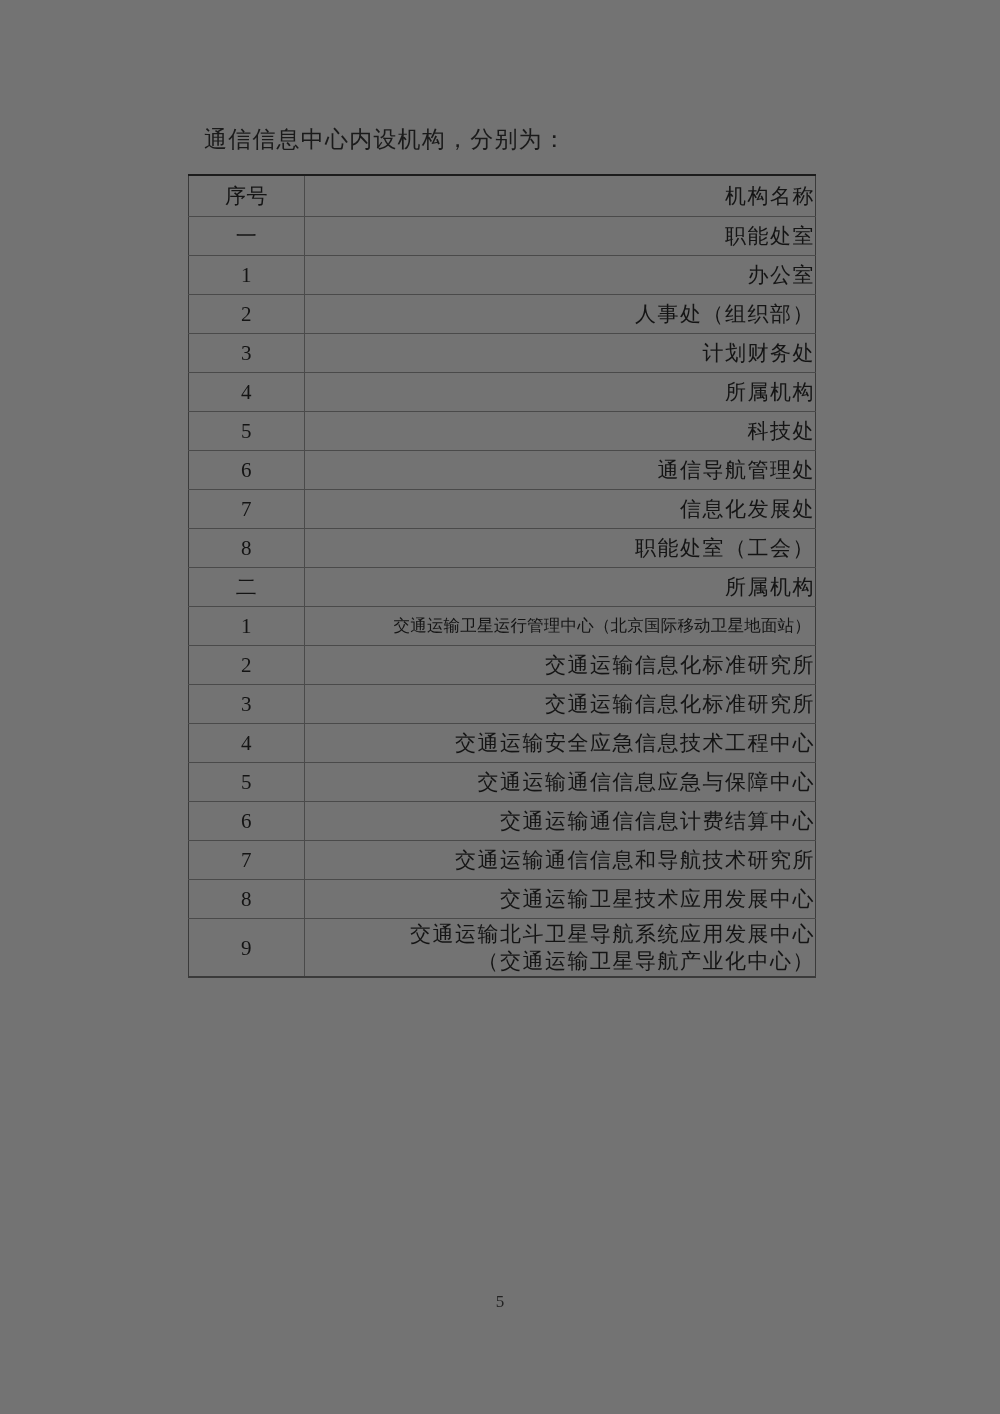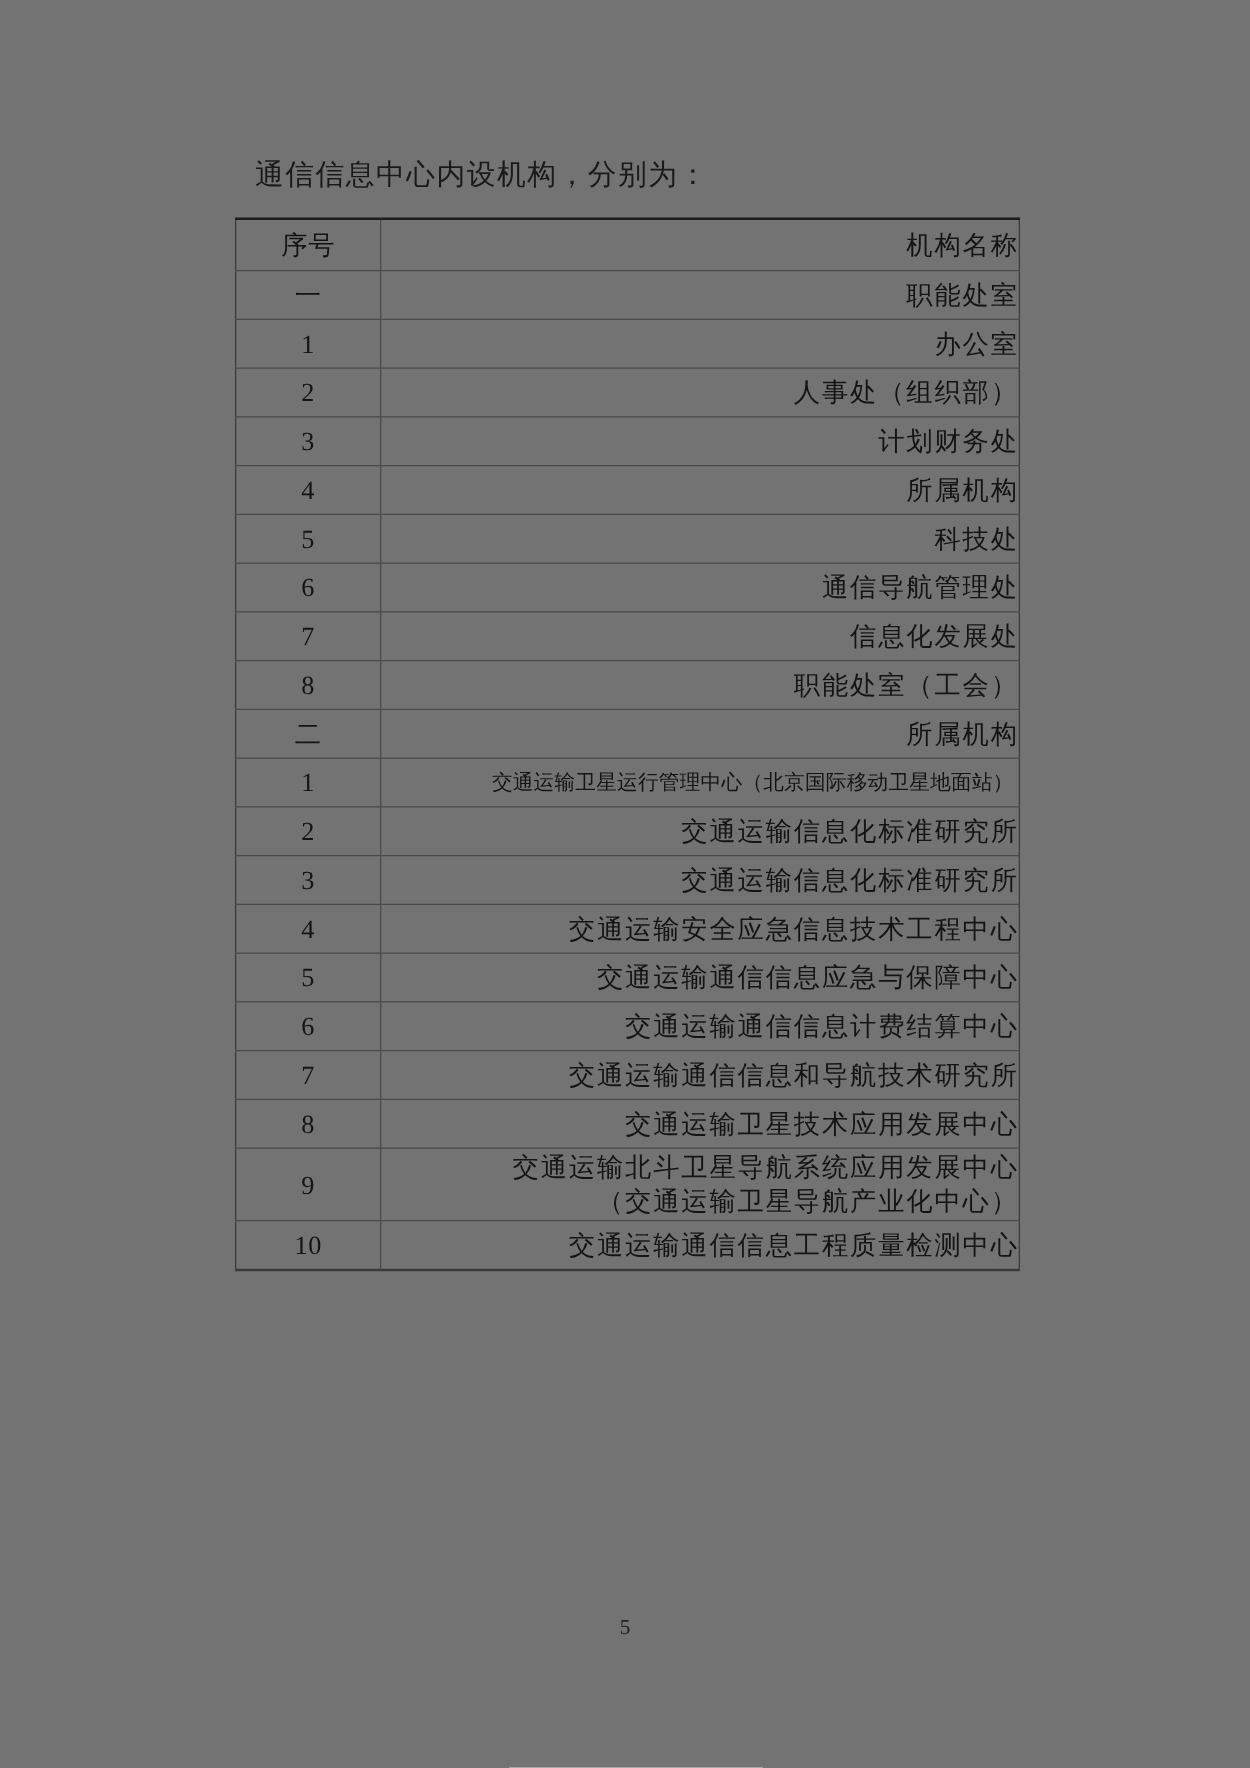--- a/index.html
+++ b/index.html
@@ -209,22 +209,18 @@
           <td class="cell-name">交通运输通信信息和导航技术研究所</td>
         </tr>
         <tr data-row-kind="normal">
           <td class="cell-num">8</td>
           <td class="cell-name">交通运输卫星技术应用发展中心</td>
         </tr>
         <tr data-row-kind="two-line">
           <td class="cell-num">9</td>
           <td class="cell-name"><span class="ln1">交通运输北斗卫星导航系统应用发展中心</span><span class="ln2">（交通运输卫星导航产业化中心）</span></td>
         </tr>
-        <tr data-row-kind="normal">
-          <td class="cell-num">10</td>
-          <td class="cell-name">交通运输通信信息工程质量检测中心</td>
-        </tr>
       </tbody>
   </table>
 
   <div class="page-number">5</div>
 
 </div>
 
 </body></html>

